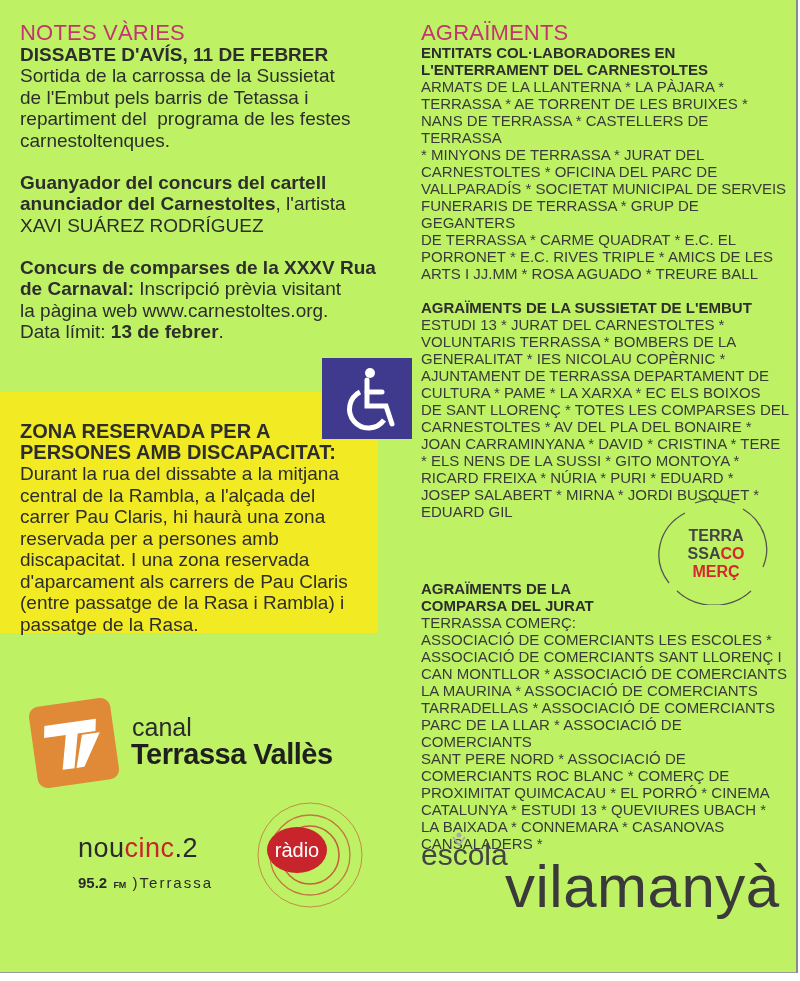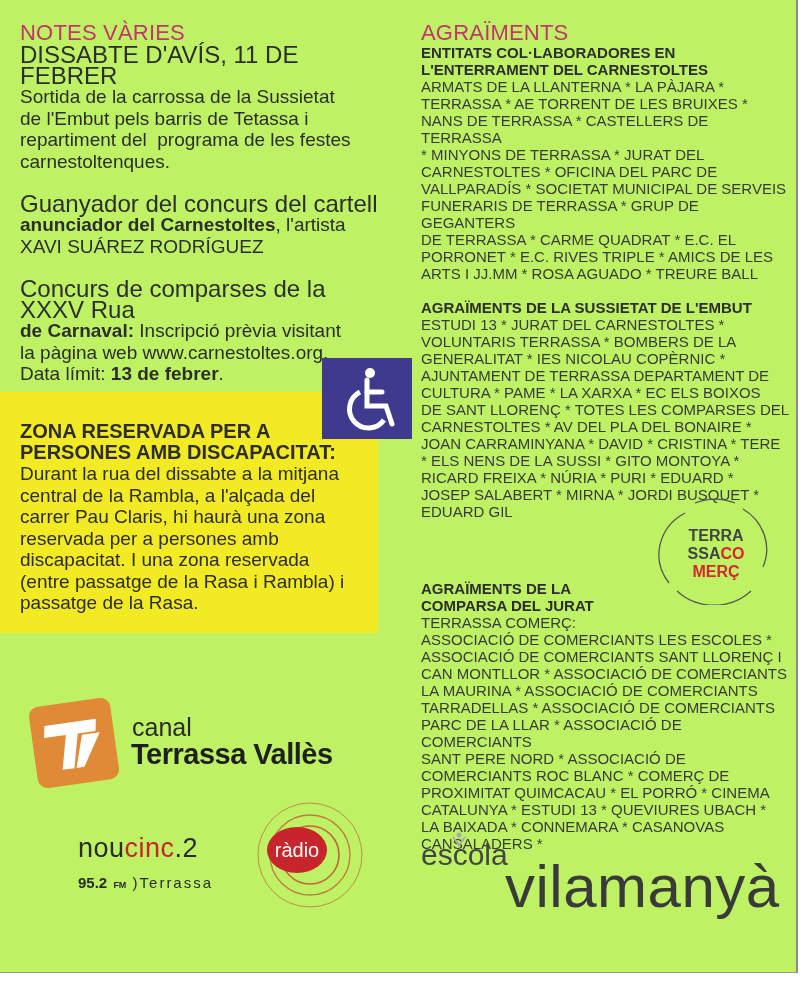--- a/index.html
+++ b/index.html
@@ -2,21 +2,21 @@
 <html><head>
 <meta charset="utf-8">
 <style>
   html, body { margin:0; padding:0; }
   body { width:800px; height:981px; background:#ffffff; position:relative; overflow:hidden;
          font-family:"Liberation Sans", sans-serif; color:#2b2b2b; }
   .page { position:absolute; left:0; top:0; width:796px; height:972px; border-right:2px solid #8a8a94; border-bottom:1px solid #999; background:#bef264; }
   .col-left { position:absolute; left:20px; top:22px; width:370px; }
   .col-right { position:absolute; left:421px; top:22px; width:370px; }
   .section-title { color:#c2356f; font-size:22px; line-height:22px; letter-spacing:0.2px; font-weight:normal; margin:0; }
-  .l-head { font-weight:normal; font-size:24px; line-height:21px; margin:0; color:#2d2d2d; }
+  .l-head { font-weight:bold; font-size:19px; line-height:21px; margin:0; color:#2d2d2d; }
   .l-text { font-size:19px; line-height:21.5px; margin:0; color:#2d2d2d; }
   .l-para { margin-top:21px; }
   b { font-weight:bold; }
   .r-head { font-weight:bold; font-size:15px; line-height:17px; margin:0; color:#2d2d2d; }
   .r-text { font-size:15px; line-height:17px; margin:0; color:#3a3a3a; }
   .yellow { position:absolute; left:0; top:392px; width:378px; height:241px; background:#f2ea22; }
   .yellow .inner { position:absolute; left:20px; top:29px; width:350px; }
   .y-head { font-weight:bold; font-size:20px; line-height:21px; color:#2d2d2d; margin:0; }
   .y-text { font-size:19px; line-height:21.5px; color:#2d2d2d; margin:0; }
   .wheel { position:absolute; left:322px; top:358px; width:90px; height:81px; background:#3f3a8e; }
@@ -66,20 +66,21 @@
 
   <div class="yellow">
     <div class="inner">
       <p class="y-head">ZONA RESERVADA PER A</p>
       <p class="y-head">PERSONES AMB DISCAPACITAT:</p>
       <p class="y-text">Durant la rua del dissabte a la mitjana</p>
       <p class="y-text">central de la Rambla, a l'alçada del</p>
       <p class="y-text">carrer Pau Claris, hi haurà una zona</p>
       <p class="y-text">reservada per a persones amb</p>
       <p class="y-text">discapacitat. I una zona reservada</p>
+      <p class="y-text">d'aparcament als carrers de Pau Claris</p>
       <p class="y-text">(entre passatge de la Rasa i Rambla) i</p>
       <p class="y-text">passatge de la Rasa.</p>
     </div>
   </div>
 
   <div class="wheel">
     <svg width="90" height="81" viewBox="0 0 90 81">
       <circle cx="48" cy="15" r="5" fill="#fff"></circle>
       <path d="M45 22 L45 48 L64 48 L70 66" stroke="#fff" stroke-width="5" fill="none" stroke-linecap="round"></path>
       <path d="M45 34 L60 34" stroke="#fff" stroke-width="5" fill="none" stroke-linecap="round"></path>

